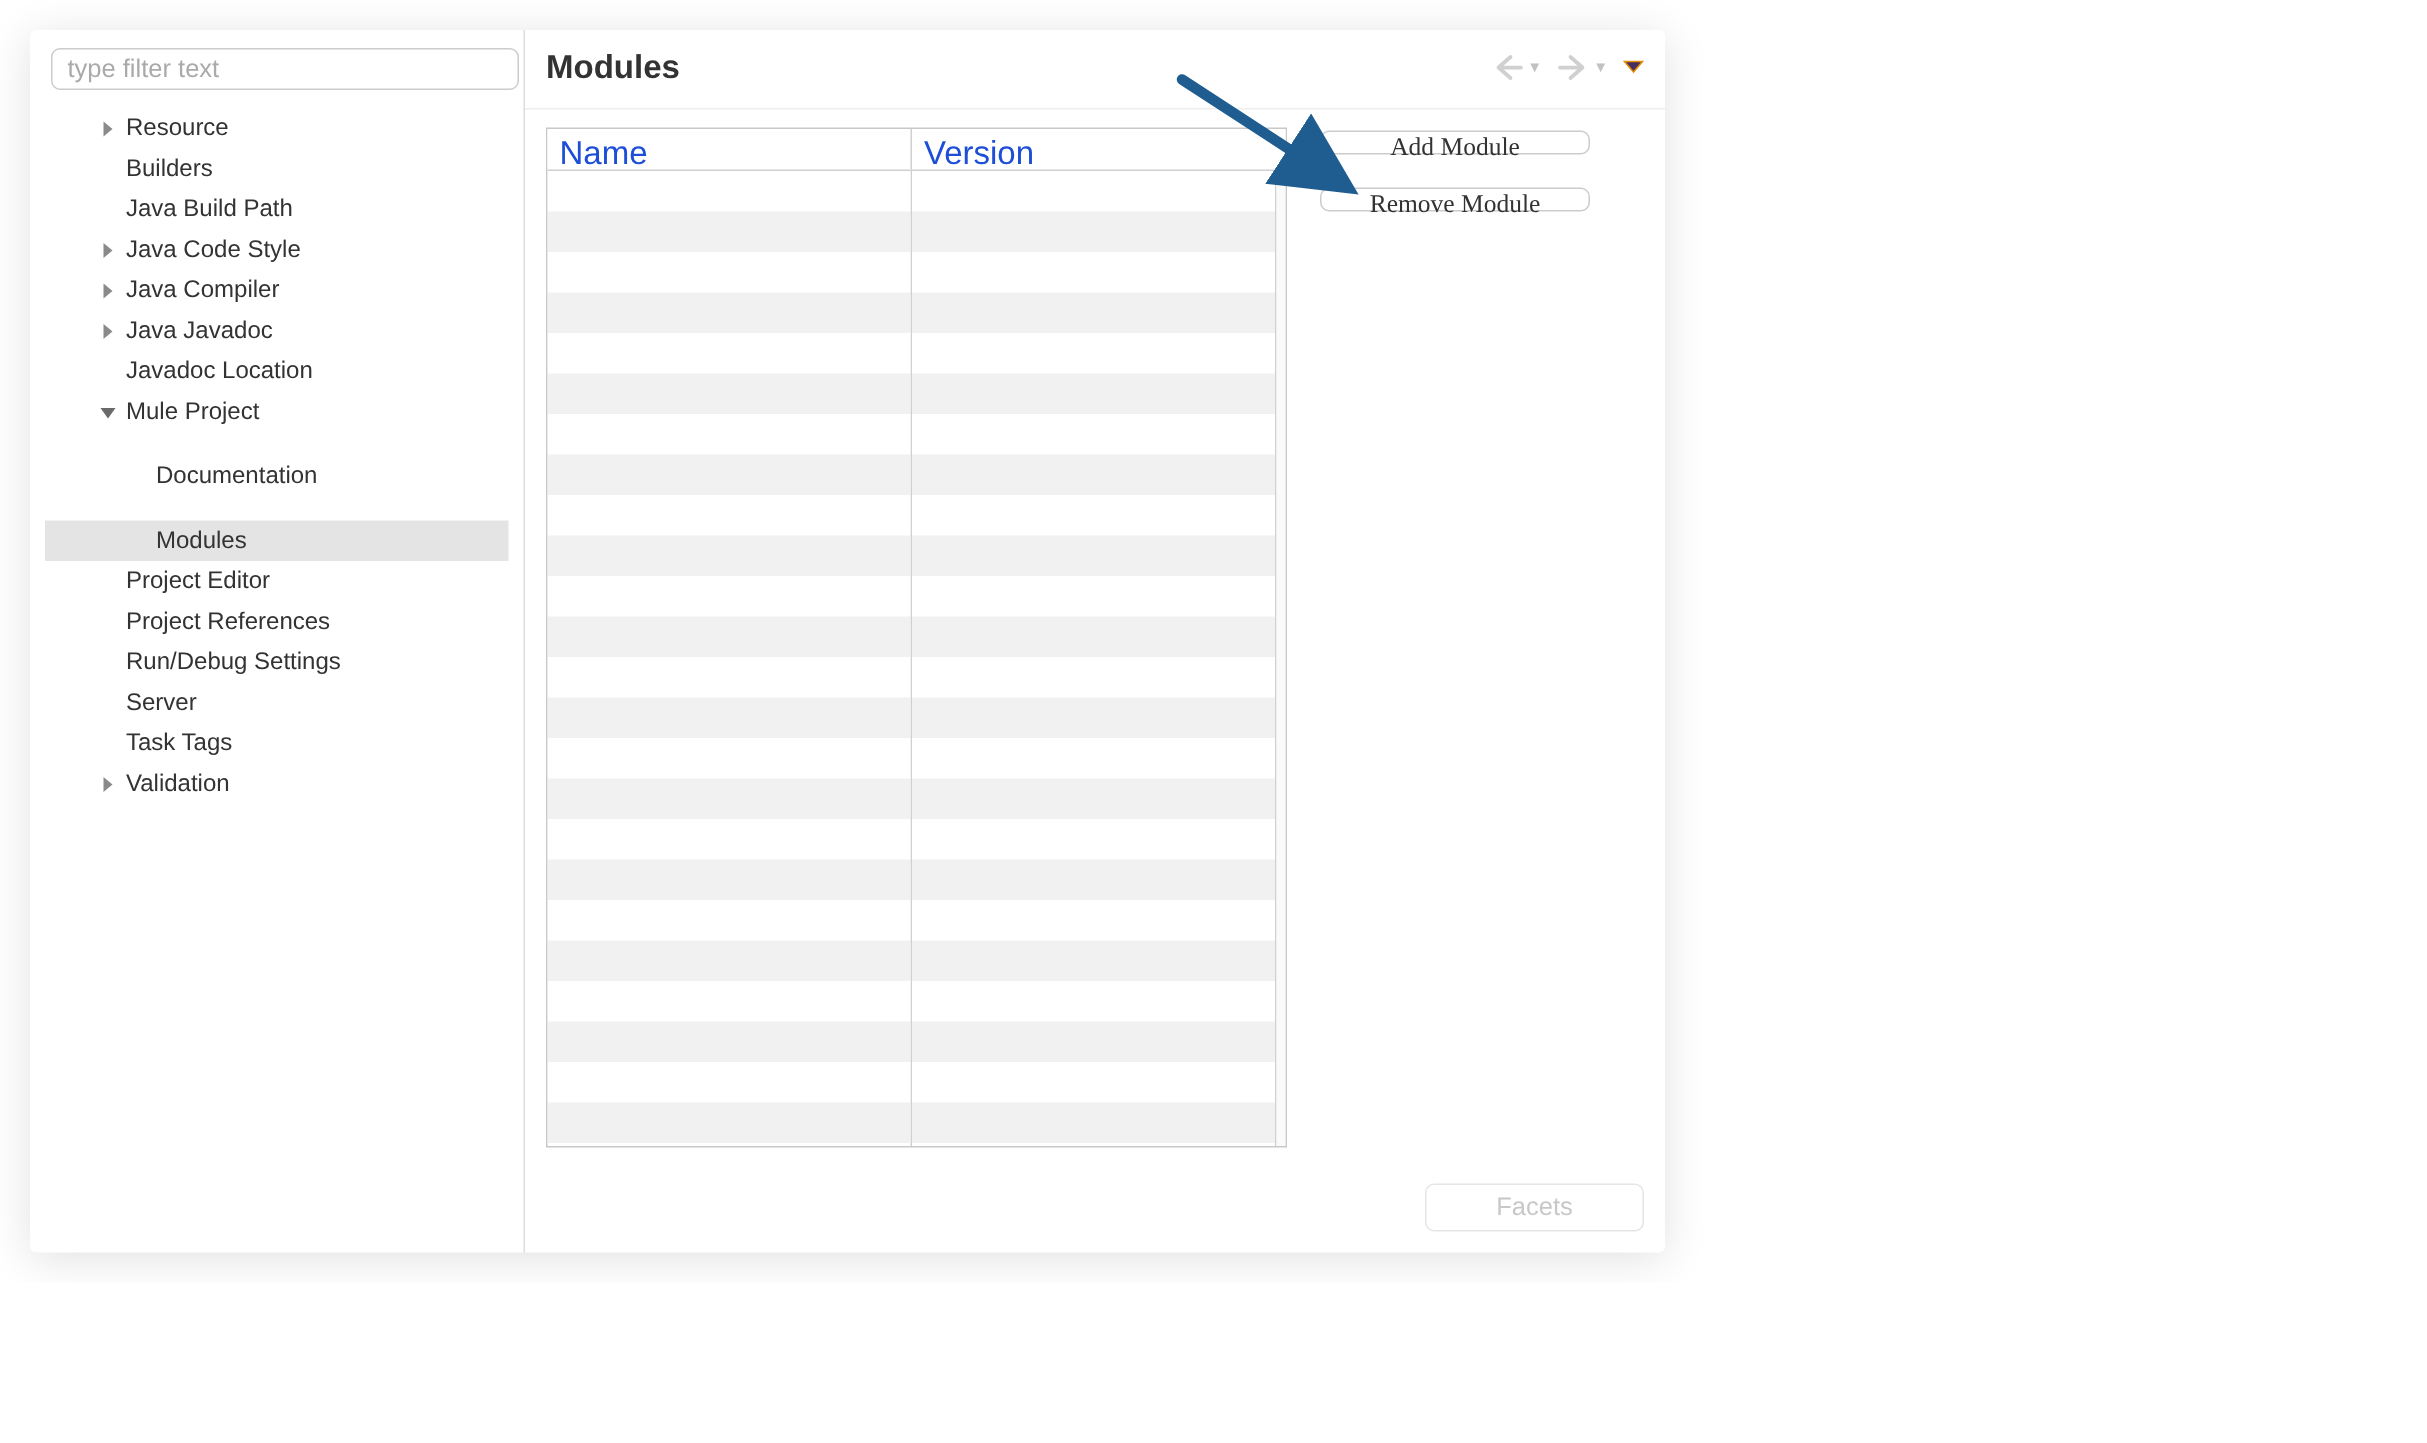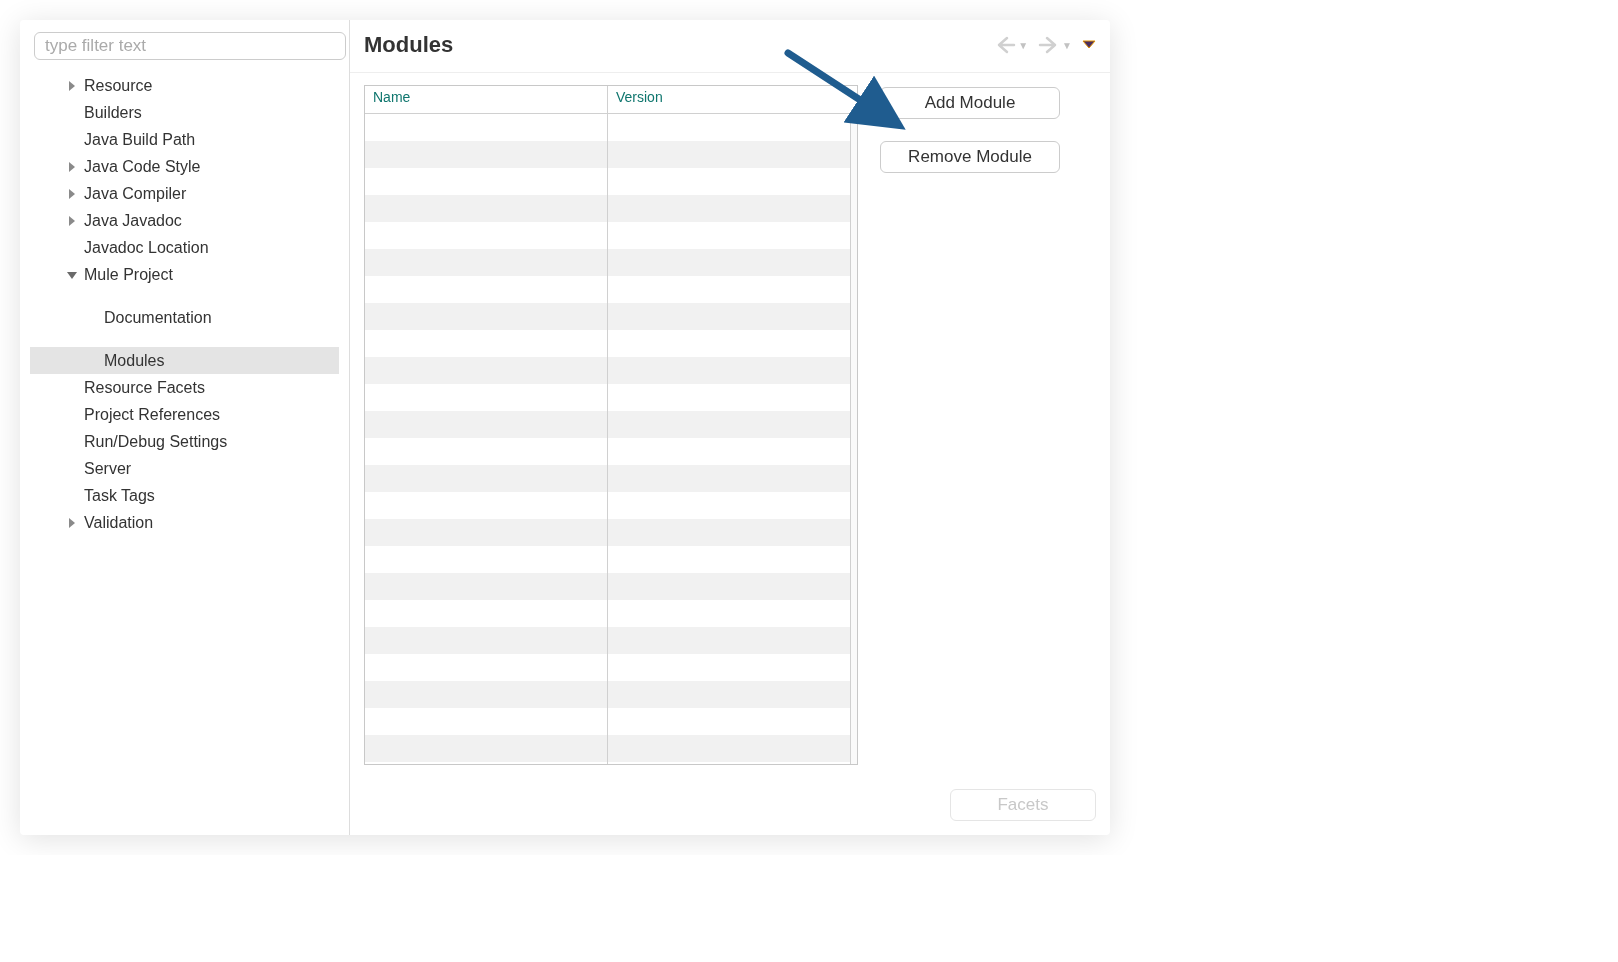--- a/index.html
+++ b/index.html
@@ -106,22 +106,22 @@
       flex-direction: column;
     }
     .table-head {
       display: flex;
       height: 28px;
       background: #fff;
       border-bottom: 1px solid #d0d0d0;
     }
     .th {
       padding: 3px 8px;
-      font-size: 14px;
-      color: #0f766e;
+      font-size: 22px;
+      color: #1d4ed8;
     }
     .th.name { width: 243px; border-right: 1px solid #d0d0d0; }
     .th.version { flex: 1; }
     .table-body {
       flex: 1;
       display: flex;
       overflow: hidden;
     }
     .col { display: flex; flex-direction: column; }
     .col.name { width: 243px; border-right: 1px solid #d0d0d0; }
@@ -134,27 +134,28 @@
     .row.even { background: #f1f1f1; }
 
     .actions {
       display: flex;
       flex-direction: column;
       gap: 22px;
       padding-top: 2px;
     }
     .btn {
       width: 180px;
-      height: 32px;
+      height: 16px;
       border: 1px solid #ccc;
       border-radius: 6px;
       background: #fff;
       font-size: 17px;
       color: #333;
       cursor: pointer;
+      font-family: Liberation Serif, serif;
     }
 
     .footer {
       display: flex;
       justify-content: flex-end;
       padding: 10px 14px 14px 0;
     }
     .btn-apply {
       width: 146px;
       height: 32px;
@@ -248,21 +249,21 @@
         <div class="tree-item indent-2 selected">
           <span class="arrow spacer">
             <svg viewBox="0 0 12 12"></svg>
           </span>
           <span class="tree-label">Modules</span>
         </div>
         <div class="tree-item indent-1">
           <span class="arrow spacer">
             <svg viewBox="0 0 12 12"></svg>
           </span>
-          <span class="tree-label">Resource Facets</span>
+          <span class="tree-label">Project Editor</span>
         </div>
         <div class="tree-item indent-1">
           <span class="arrow spacer">
             <svg viewBox="0 0 12 12"></svg>
           </span>
           <span class="tree-label">Project References</span>
         </div>
         <div class="tree-item indent-1">
           <span class="arrow spacer">
             <svg viewBox="0 0 12 12"></svg>

